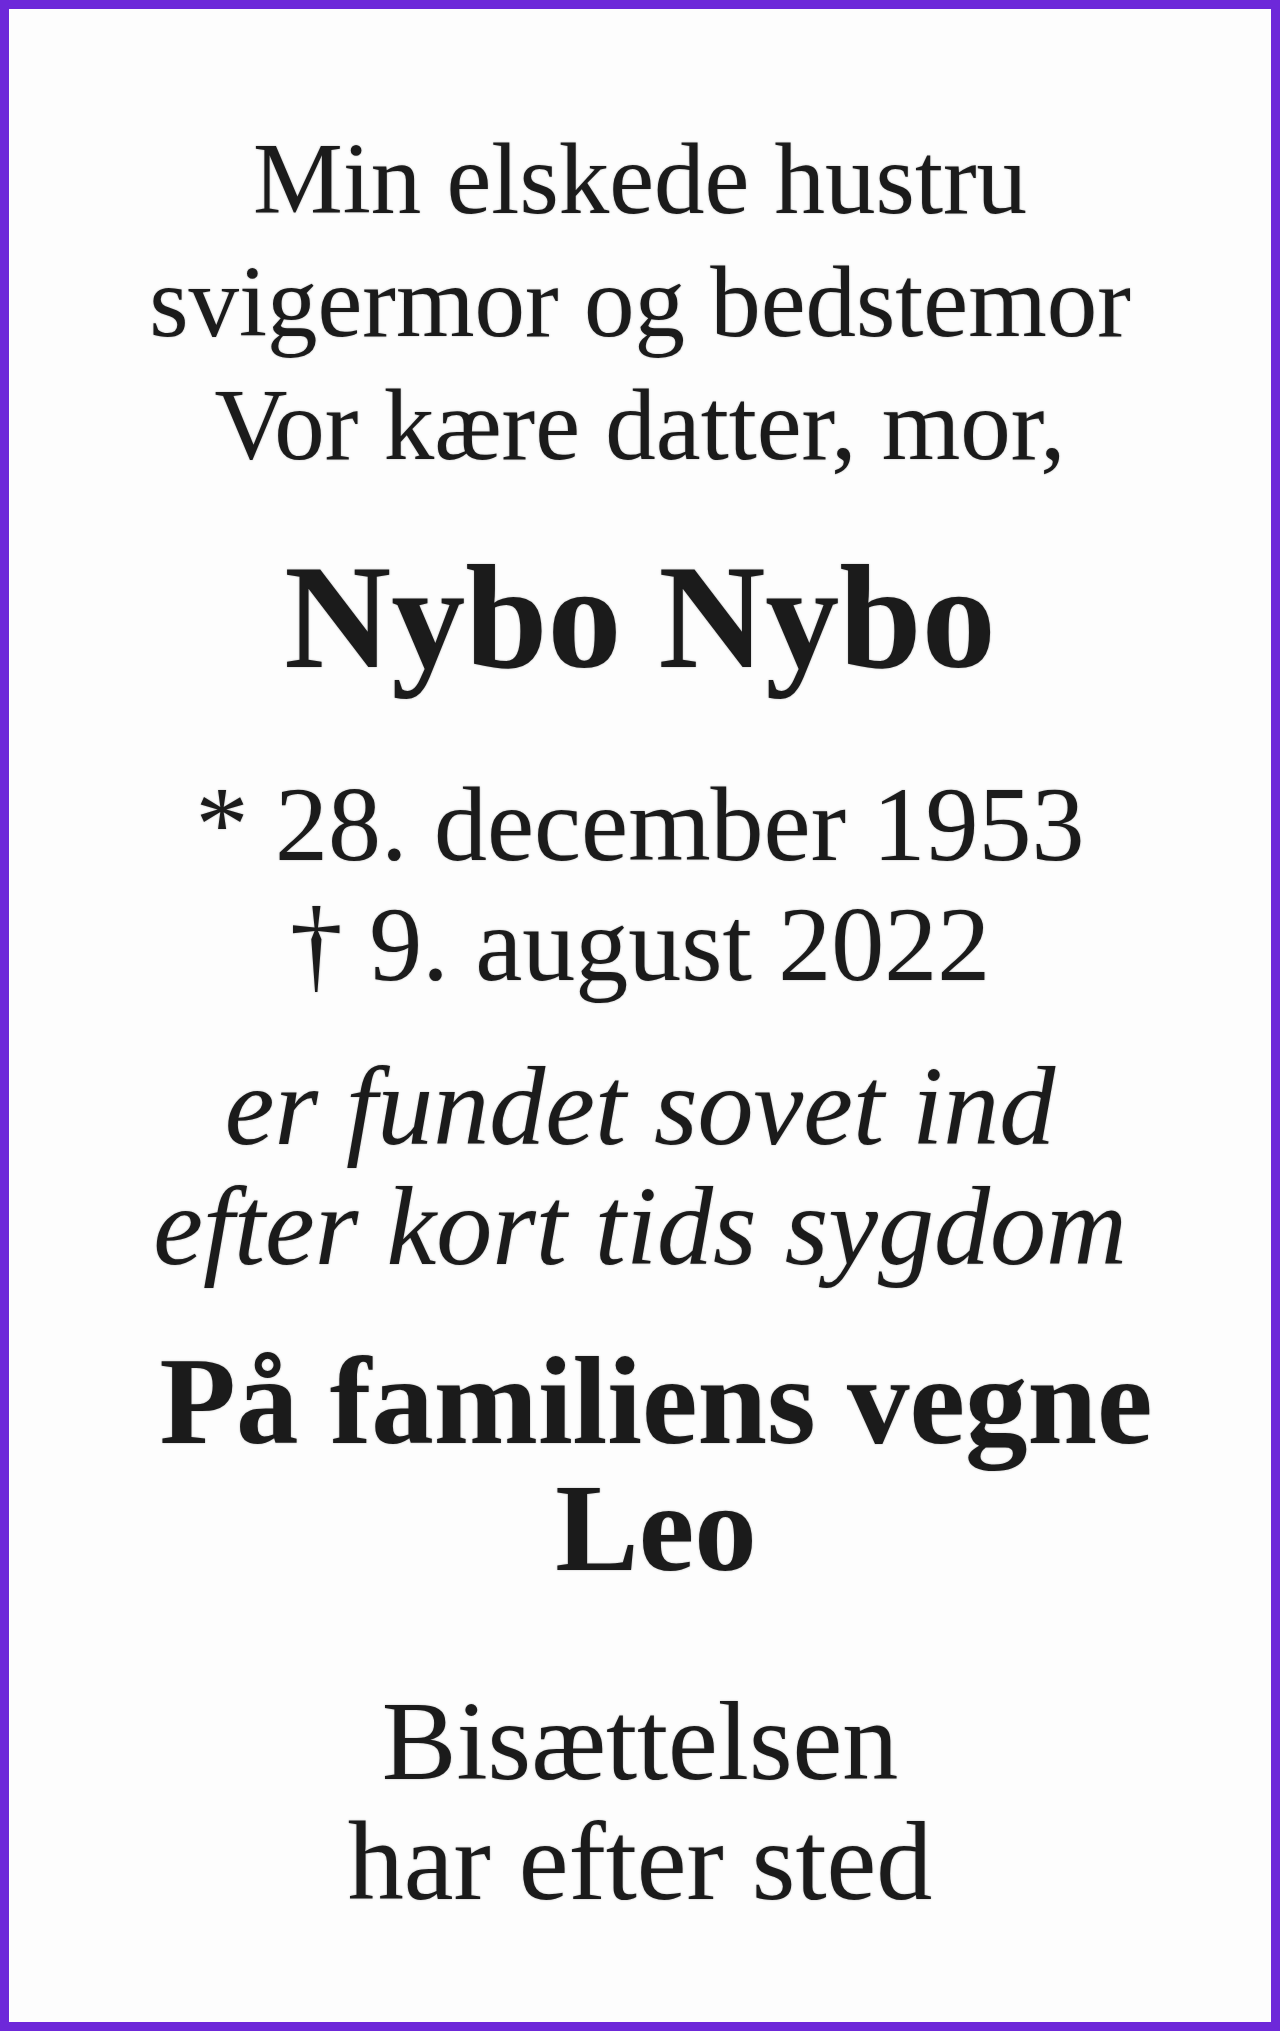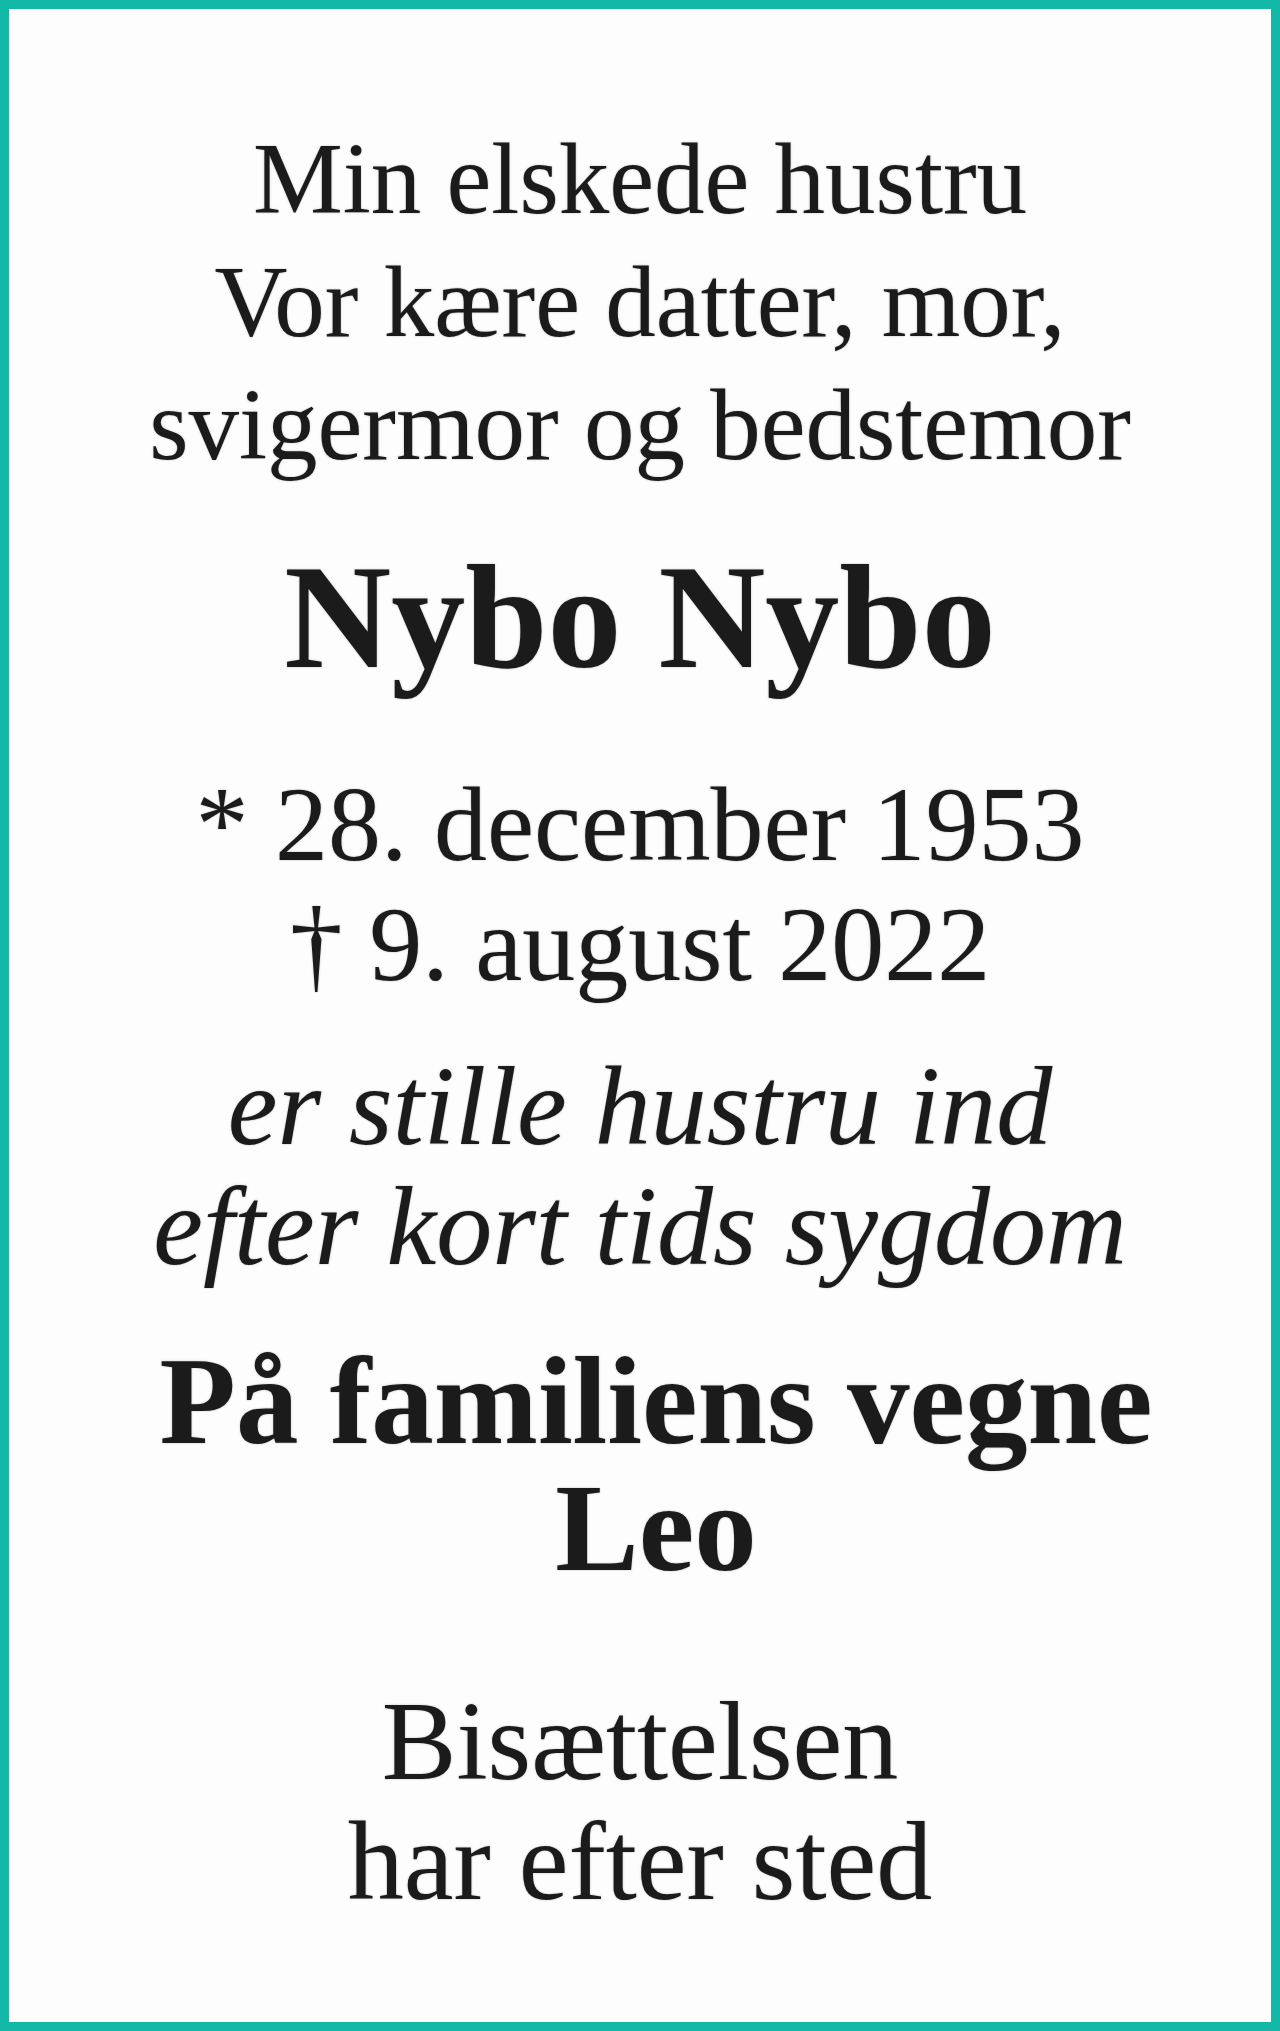--- a/index.html
+++ b/index.html
@@ -11,21 +11,21 @@
     font-family: "Liberation Serif", "DejaVu Serif", serif;
     overflow: hidden;
   }
   .card {
     position: absolute;
     inset: 0;
     width: 1280px;
     height: 2031px;
     box-sizing: border-box;
     background: #fdfdfd;
-    border: 9px solid #14b8a6;
+    border: 9px solid #6d28d9;
   }
   .line-block {
     position: absolute;
     left: 0;
     right: 0;
     text-align: center;
     color: #1b1b1b;
     text-shadow: 0 0 2px rgba(40,40,40,0.35);
     white-space: nowrap;
   }
@@ -69,33 +69,33 @@
     margin-top: 36px;
   }
 </style>
 </head>
 <body>
 
 <div class="card">
 
   <div class="line-block intro">
     <div>Min elskede hustru</div>
+    <div>svigermor og bedstemor</div>
     <div>Vor kære datter, mor,</div>
-    <div>svigermor og bedstemor</div>
   </div>
 
   <div class="line-block deceased-name">Nybo Nybo</div>
 
   <div class="line-block dates">
     <div>* 28. december 1953</div>
     <div>† 9. august 2022</div>
   </div>
 
   <div class="line-block epitaph">
-    <div>er stille hustru ind</div>
+    <div>er fundet sovet ind</div>
     <div>efter kort tids sygdom</div>
   </div>
 
   <div class="line-block signoff">
     <div>På familiens vegne</div>
     <div>Leo</div>
   </div>
 
   <div class="line-block closing">
     <div>Bisættelsen</div>

